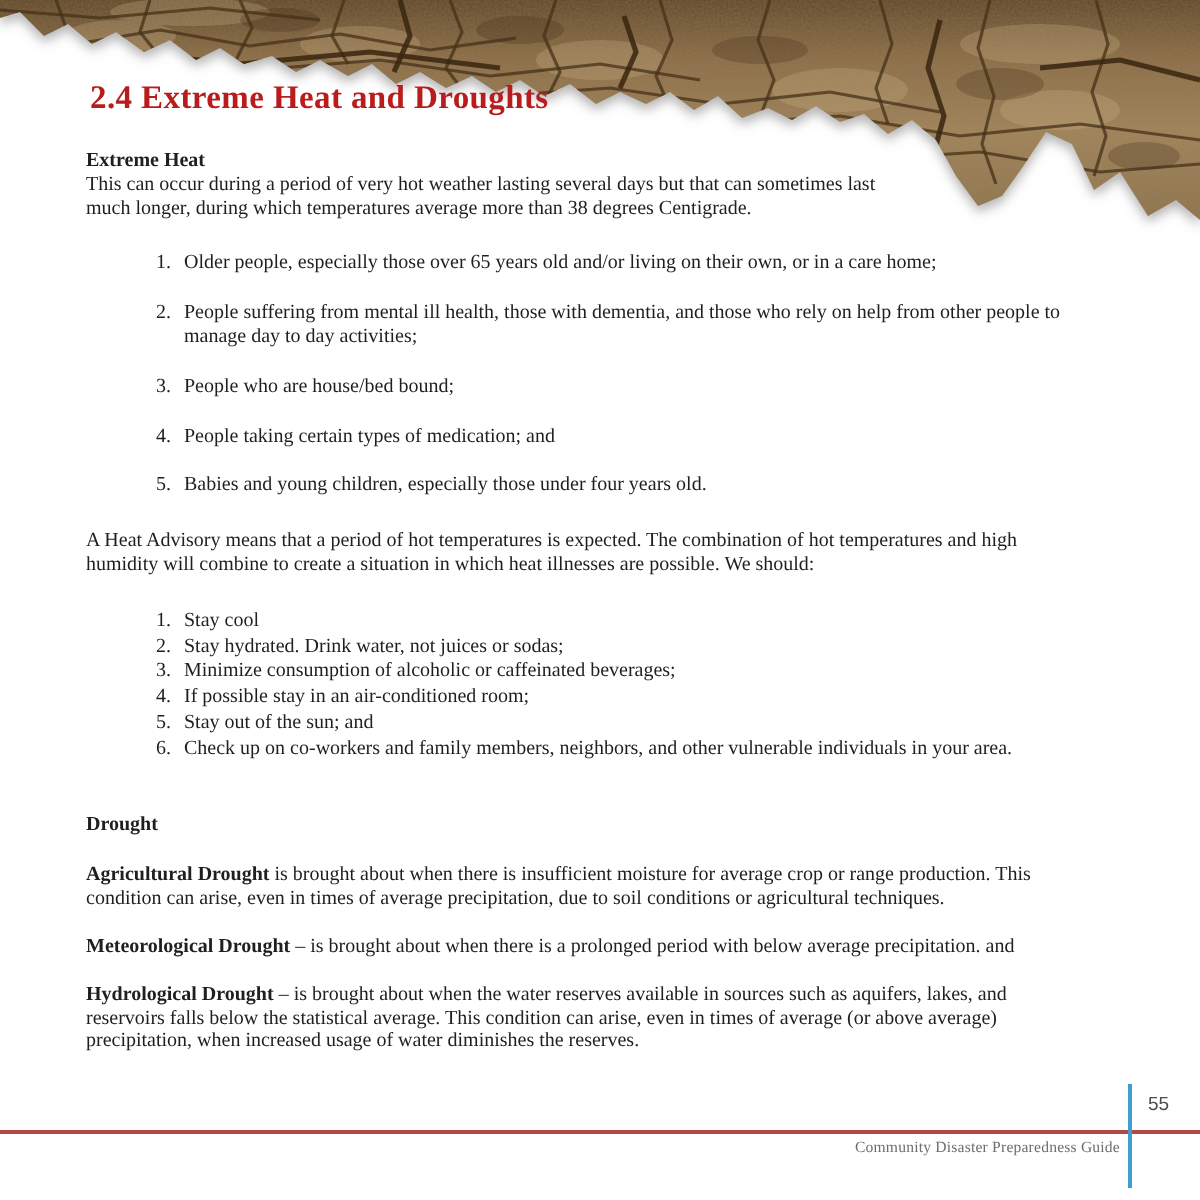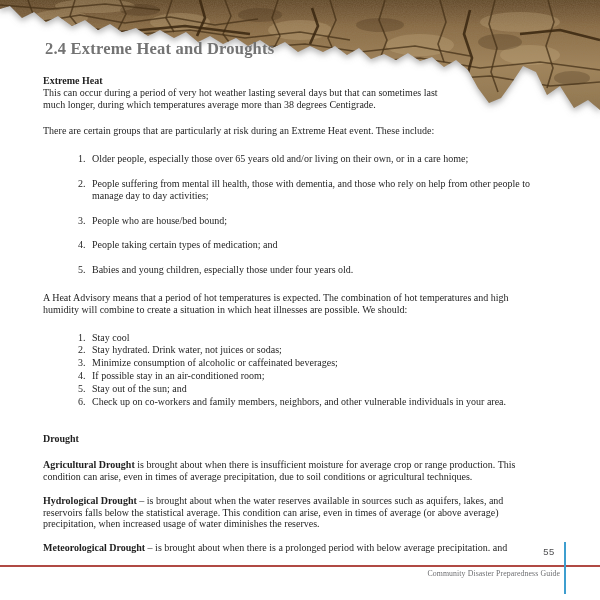--- a/index.html
+++ b/index.html
@@ -3,21 +3,21 @@
 <meta charset="utf-8">
 <style>
   html,body{margin:0;padding:0;background:#fff;}
   .page{
     position:relative;width:600px;height:600px;background:#ffffff;
     font-family:"Liberation Serif",serif;color:#1f1f1f;overflow:hidden;
   }
   .banner{position:absolute;top:0;left:0;z-index:1;display:block;}
   .page-title{
     position:absolute;top:39px;left:45px;z-index:3;margin:0;
-    font-size:16.5px;font-weight:bold;color:#737373;letter-spacing:.2px;
+    font-size:16.5px;font-weight:bold;color:#b91c1c;letter-spacing:.2px;
     font-family:"Liberation Serif",serif;
   }
   .content{
     position:absolute;top:0;left:43px;width:531px;z-index:2;
     padding-top:75px;font-size:10px;line-height:11.8px;
   }
   .content p{margin:0;white-space:pre-line;}
   .bold{font-weight:bold;}
   .p-intro{margin:0 0 15px 0 !important;}
   .p-risk-intro{margin:0 0 3px 0 !important;}
@@ -26,22 +26,22 @@
   ol.spaced li{margin:0 0 13px 0;}
   ol.tight li{margin:0 0 1px 0;}
   .p-advisory{margin:0 0 2px 0 !important;}
   .p-drought-head{margin:26px 0 0 0 !important;}
   .p-drought-intro{margin:11px 0 0 0 !important;}
   .p-def-agri{margin:14px 0 0 0 !important;}
   .p-def{margin:12px 0 0 0 !important;}
   .rule-red{position:absolute;left:0;top:565px;width:600px;height:2px;background:#b04a44;z-index:4;}
   .rule-blue{position:absolute;left:564px;top:542px;width:2px;height:52px;background:#3e9ecf;z-index:5;}
   .page-number{
-    position:absolute;left:543px;top:547px;z-index:5;
-    font-family:Liberation Mono, monospace;font-size:9.5px;color:#4d4d4f;
+    position:absolute;left:574px;top:547px;z-index:5;
+    font-family:Liberation Sans, sans-serif;font-size:9.5px;color:#4d4d4f;
   }
   .footer-guide{
     position:absolute;right:40px;top:569px;z-index:5;
     font-family:Liberation Serif, serif;font-size:7.8px;color:#6d6e71;letter-spacing:.1px;
   }
 </style>
 </head>
 <body>
 
 <div class="page">
@@ -120,21 +120,20 @@
   </svg>
 
   <h1 class="page-title">2.4 Extreme Heat and Droughts</h1>
 
   <div class="content">
 
     <p class="bold">Extreme Heat</p>
     <p class="p-intro">This can occur during a period of very hot weather lasting several days but that can sometimes last
 much longer, during which temperatures average more than 38 degrees Centigrade.</p>
 
-    <p class="p-risk-intro">There are certain groups that are particularly at risk during an Extreme Heat event.  These include:</p>
     <ol class="spaced">
       <li>Older people, especially those over 65 years old and/or living on their own, or in a care home;</li>
       <li>People suffering from mental ill health, those with dementia, and those who rely on help from other people to
 manage day to day activities;</li>
       <li>People who are house/bed bound;</li>
       <li>People taking certain types of medication; and</li>
       <li>Babies and young children, especially those under four years old.</li>
     </ol>
 
     <p class="p-advisory">A Heat Advisory means that a period of hot temperatures is expected. The combination of hot temperatures and high
@@ -146,25 +145,25 @@
       <li>If possible stay in an air-conditioned room;</li>
       <li>Stay out of the sun; and</li>
       <li>Check up on co-workers and family members, neighbors, and other vulnerable individuals in your area.</li>
     </ol>
 
     <p class="bold p-drought-head">Drought</p>
 
     <p class="p-def-agri"><b>Agricultural Drought</b> <span>is brought about when there is insufficient moisture for average crop or range production. This
 condition can arise, even in times of average precipitation, due to soil conditions or agricultural techniques.</span></p>
 
+    <p class="p-def"><b>Meteorological Drought</b> <span>– is brought about when there is a prolonged period with below average precipitation. and</span></p>
+
     <p class="p-def"><b>Hydrological Drought</b> <span>– is brought about when the water reserves available in sources such as aquifers, lakes, and
 reservoirs falls below the statistical average. This condition can arise, even in times of average (or above average)
 precipitation, when increased usage of water diminishes the reserves.</span></p>
-
-    <p class="p-def"><b>Meteorological Drought</b> <span>– is brought about when there is a prolonged period with below average precipitation. and</span></p>
 
   </div>
 
   <div class="rule-red"></div>
   <div class="rule-blue"></div>
   <div class="page-number">55</div>
   <div class="footer-guide">Community Disaster Preparedness Guide</div>
 
 </div>
 

